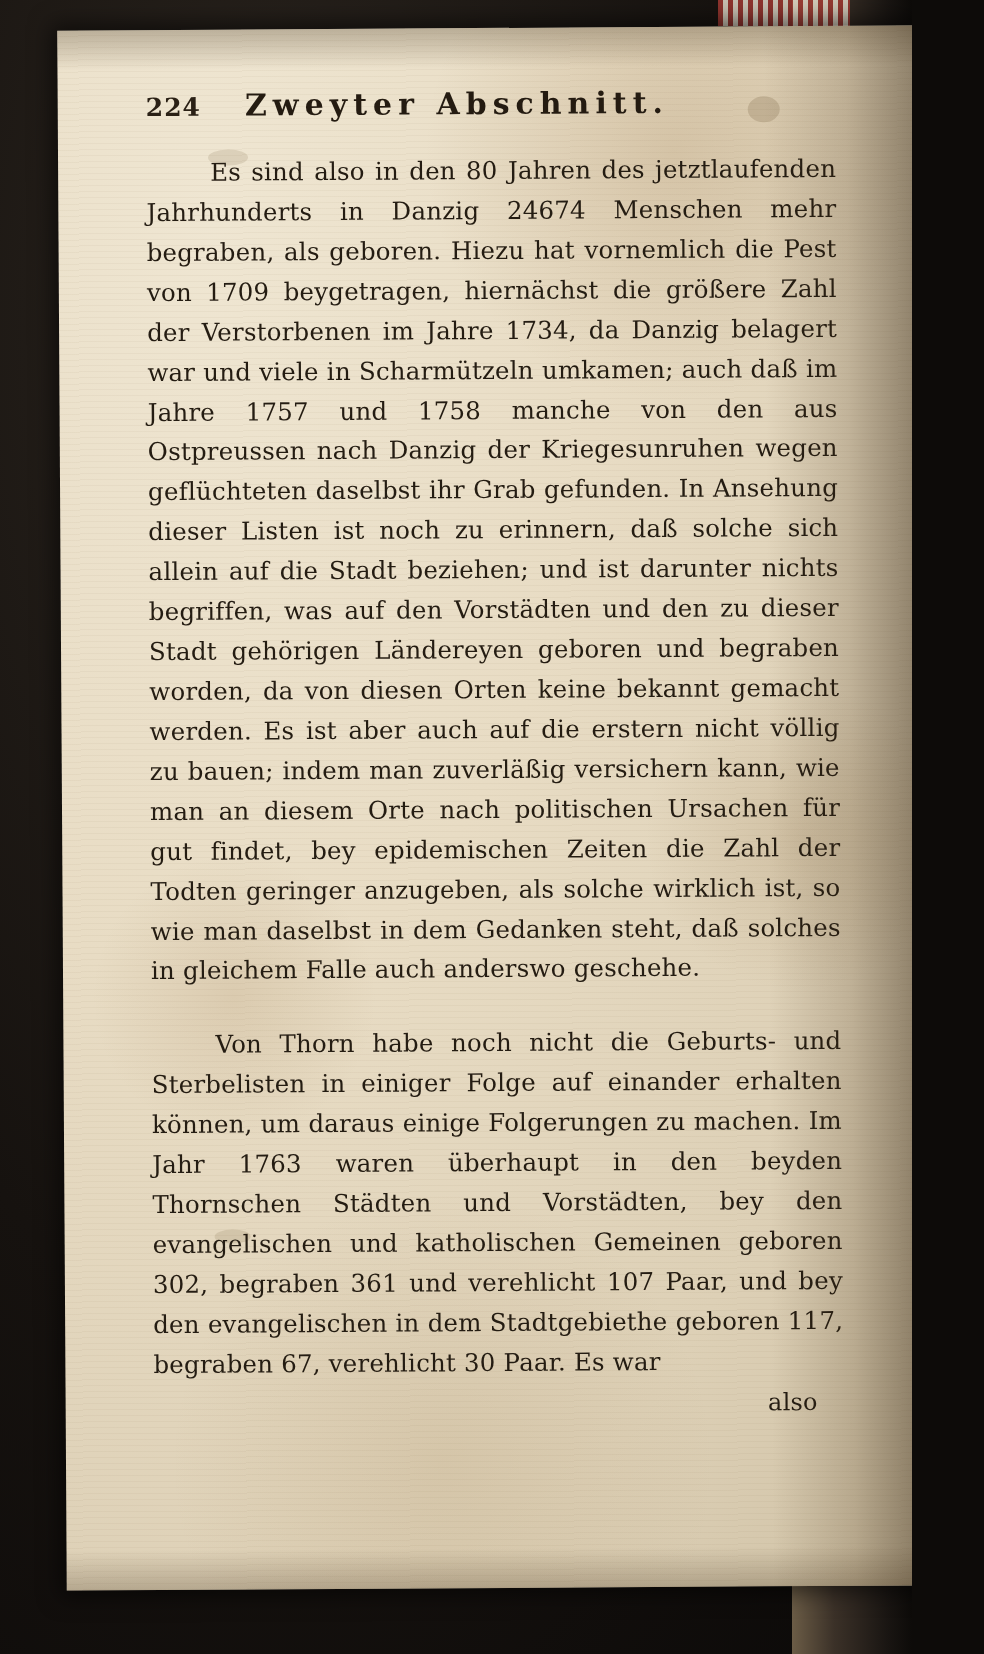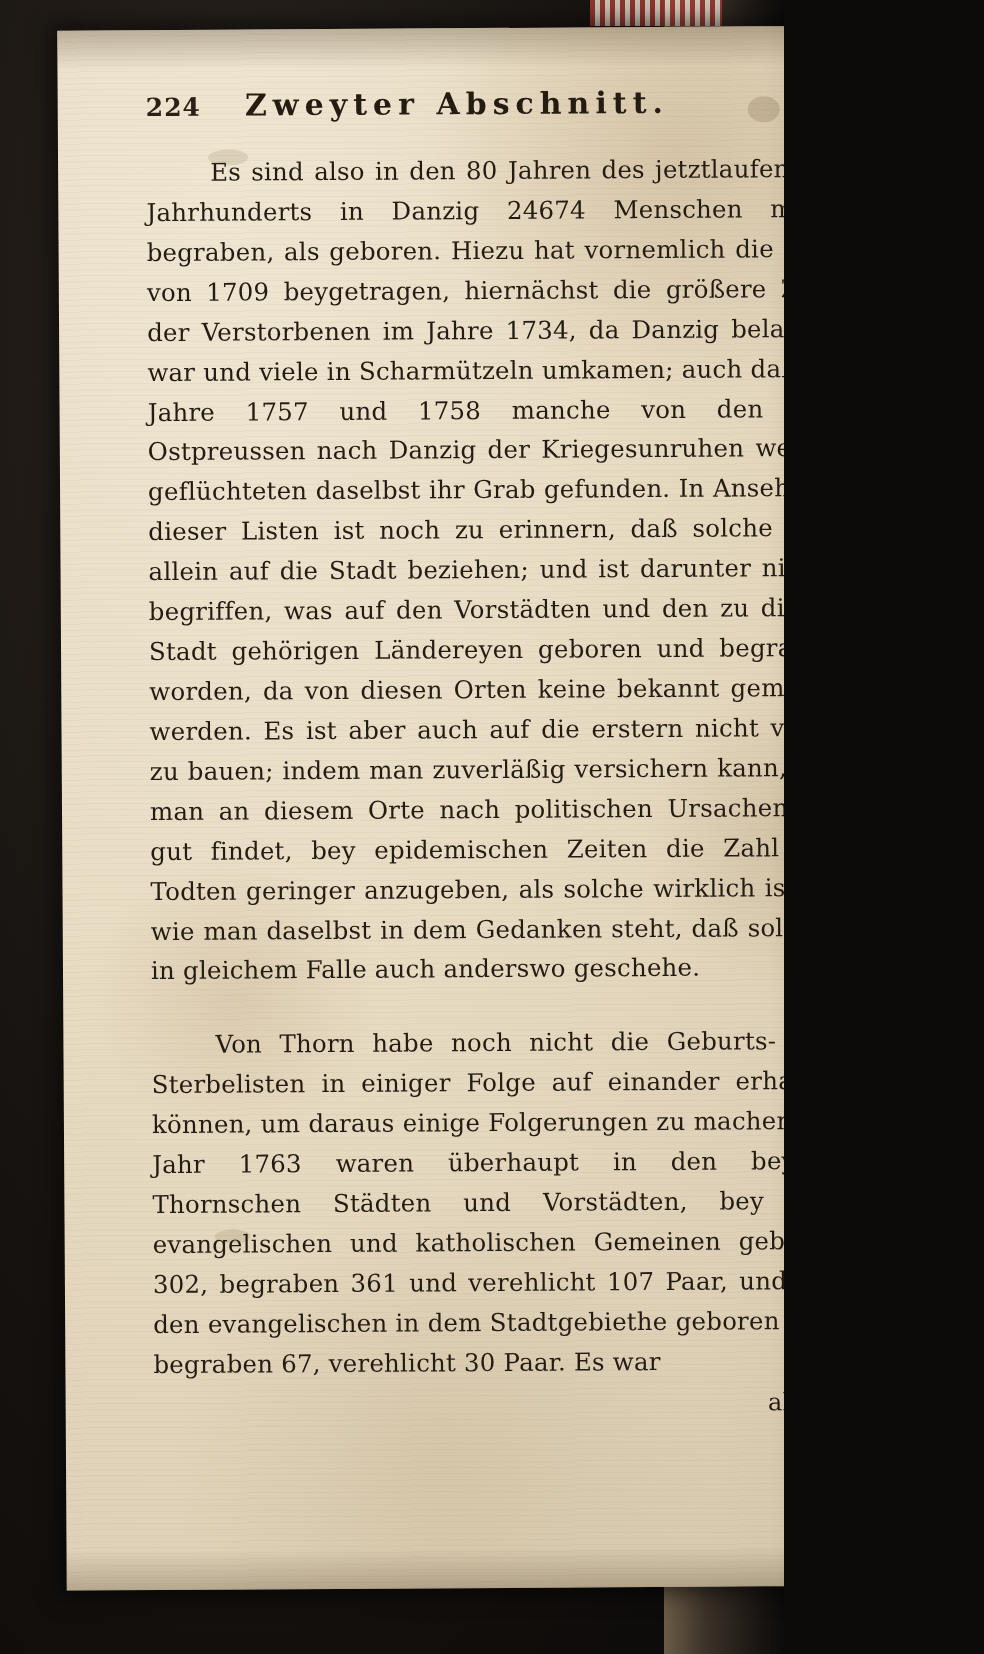--- a/index.html
+++ b/index.html
@@ -9,21 +9,21 @@
   }
   body {
     width: 984px;
     height: 1654px;
     overflow: hidden;
     font-family: "DejaVu Serif", serif;
   }
 
   #scan {
     position: relative;
-    width: 784px;
+    width: 912px;
     height: 1654px;
     background: #14532d;
     overflow: hidden;
   }
 
   
   .backdrop {
     position: absolute;
     inset: 0;
     background:

